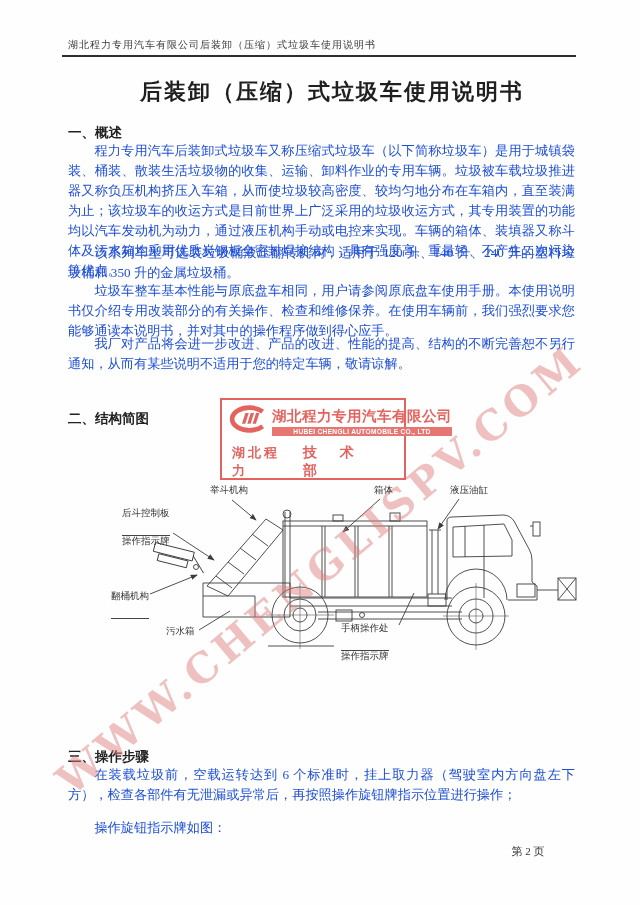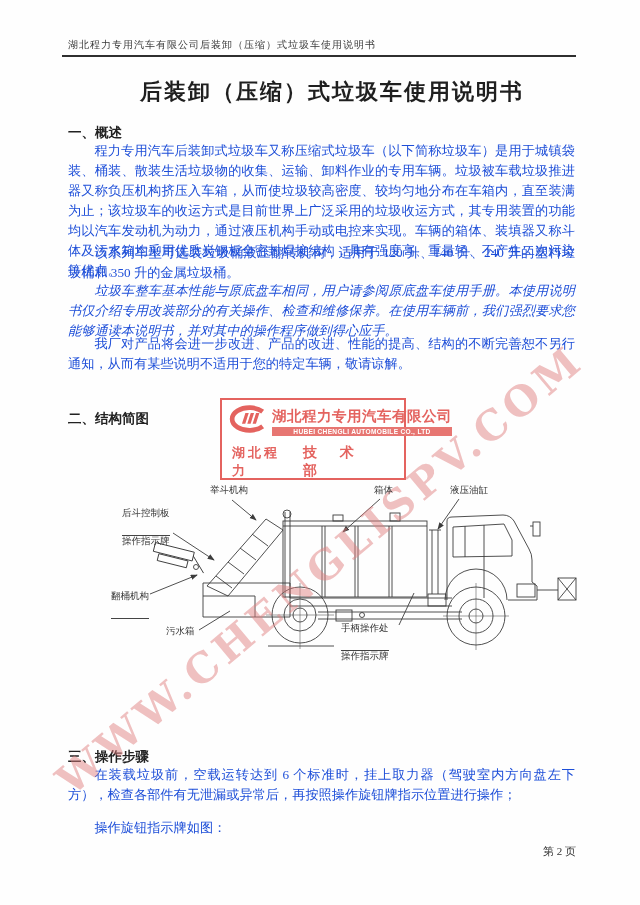--- a/index.html
+++ b/index.html
@@ -11,21 +11,21 @@
   .hdr{left:68px;top:38px;width:504px;font-size:10px;color:#3a3a3a;letter-spacing:1px;
        font-family:"Liberation Serif",serif;}
   .hdr-rule{left:62px;top:55px;width:514px;border-top:2px solid #2f2f2f;height:0;}
   .title{left:0;top:77px;width:640px;text-align:center;font-size:22px;font-weight:bold;
          letter-spacing:2px;font-family:"DejaVu Sans","Liberation Sans",sans-serif;color:#1f1f1f;padding-left:12px;}
   .h2{font-size:13.5px;font-weight:bold;font-family:"DejaVu Sans",sans-serif;color:#222;}
   .para{width:507px;font-size:13.2px;line-height:20px;text-align:justify;text-indent:2em;color:#1d4ed8;}
   .h-overview{left:68px;top:124px;}
   .p1{left:68px;top:141px;}
   .p2{left:68px;top:243px;}
-  .p3{left:68px;top:281px;font-style:italic;}
+  .p3{left:68px;top:281px;}
   .p4{left:68px;top:334px;}
   .h-structure{left:68px;top:410px;}
   
   .stamp{left:220px;top:398px;width:186px;height:82px;border:2px solid #e4635f;
          background:rgba(255,255,255,0.75);z-index:4;box-sizing:border-box;padding:5px 6px 0 6px;}
   .stamp-row1{display:flex;align-items:center;gap:4px;}
   .stamp-cn{color:#e4635f;font-weight:bold;font-size:14.5px;letter-spacing:0.5px;white-space:nowrap;
             font-family:"DejaVu Sans",sans-serif;}
   .stamp-right{flex:1;}
   .stamp-en{margin-top:1px;background:#e77672;color:#fff;font-size:6.6px;font-weight:bold;
@@ -49,21 +49,21 @@
   .lbl-lift{left:210px;top:485px;}
   .lbl-box{left:374px;top:485px;}
   .lbl-cylinder{left:450px;top:485px;}
   .lbl-rearpanel{left:122px;top:508px;}
   .lbl-flip{left:111px;top:591px;}
   .lbl-sewage{left:166px;top:626px;}
   .lbl-handle{left:341px;top:623px;}
   .h-steps{left:68px;top:748px;}
   .sp1{left:68px;top:765px;}
   .sp2{left:68px;top:818px;}
-  .footer{left:480px;top:844px;width:96px;text-align:right;font-size:11px;color:#333;}
+  .footer{left:480px;top:844px;width:96px;text-align:center;font-size:11px;color:#333;}
 </style>
 </head>
 <body>
 
 <div class="doc">
 
   <div class="abs hdr">湖北程力专用汽车有限公司后装卸（压缩）式垃圾车使用说明书</div>
   <div class="abs hdr-rule"></div>
 
   <div class="abs title">后装卸（压缩）式垃圾车使用说明书</div>

